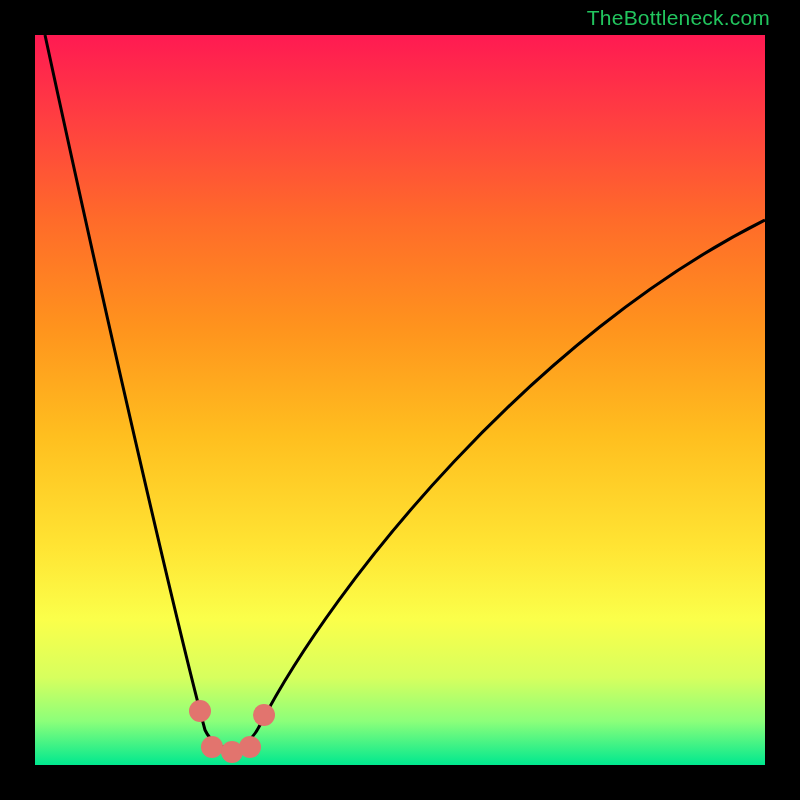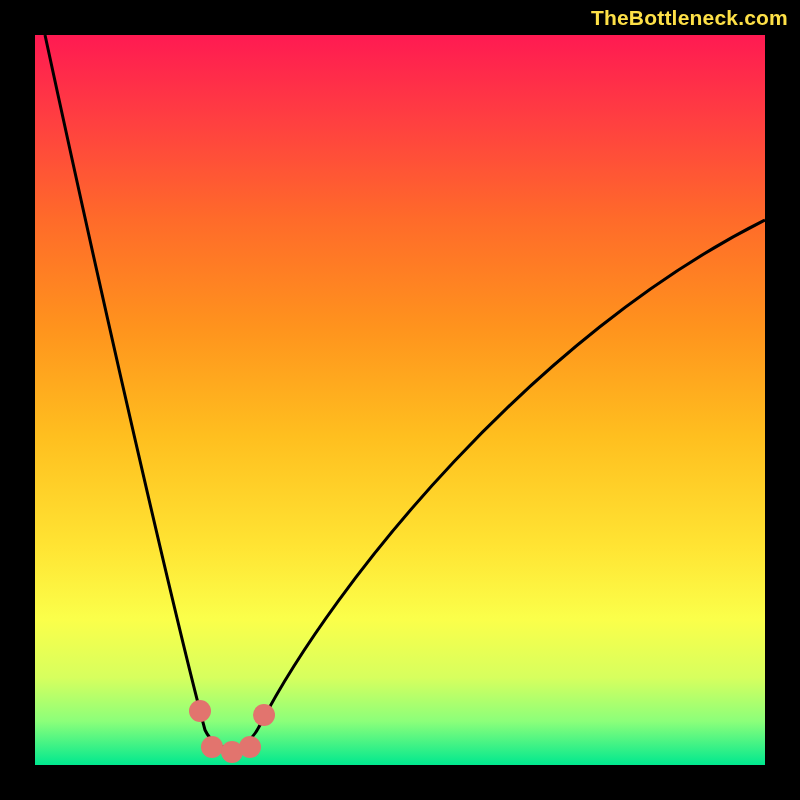--- a/index.html
+++ b/index.html
@@ -26,24 +26,24 @@
       #ffe433 70%,
       #fbff4a 80%,
       #d7ff5e 88%,
       #8cff7a 94%,
       #00e88f 100%);
     overflow: hidden;
   }
   .watermark {
     position: absolute;
     top: 6px;
-    right: 12px;
-    color: #fde047;
+    right: 30px;
+    color: #22c55e;
     font-size: 21px;
-    font-weight: 700;
+    font-weight: 400;
     letter-spacing: 0.2px;
     z-index: 10;
   }
   svg.curve {
     position: absolute;
     left: 0;
     top: 0;
     width: 730px;
     height: 730px;
     overflow: visible;

